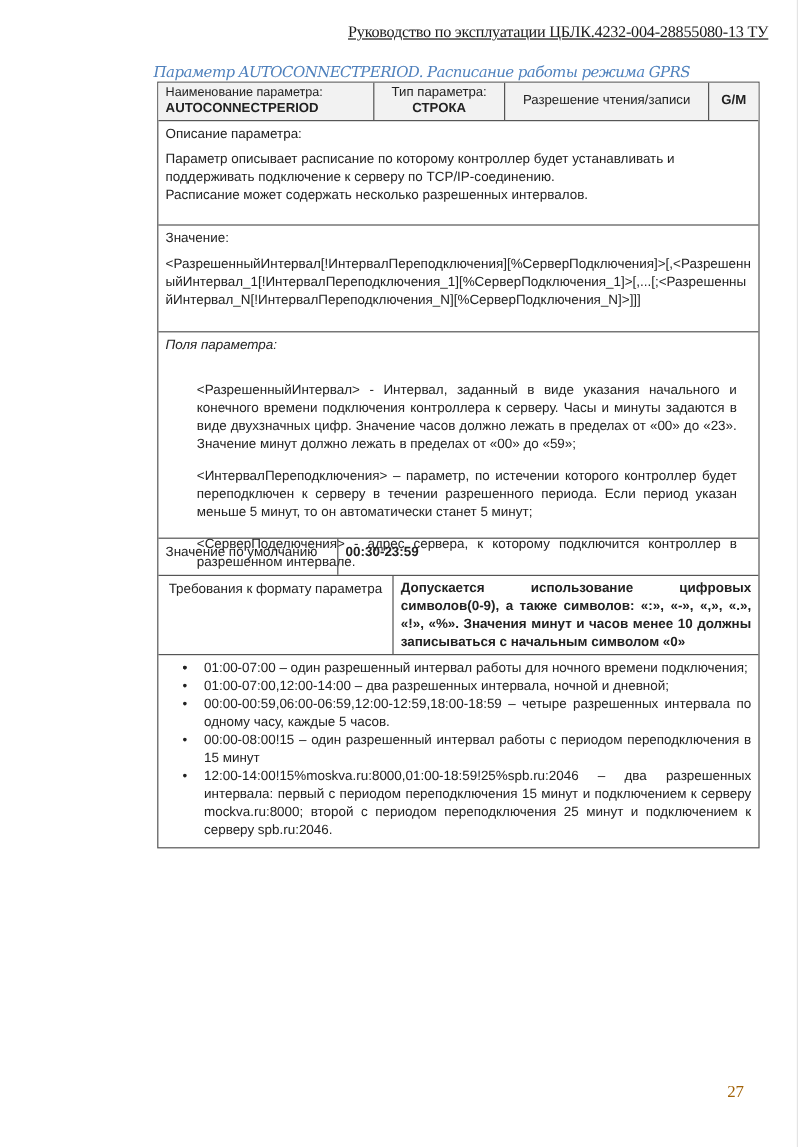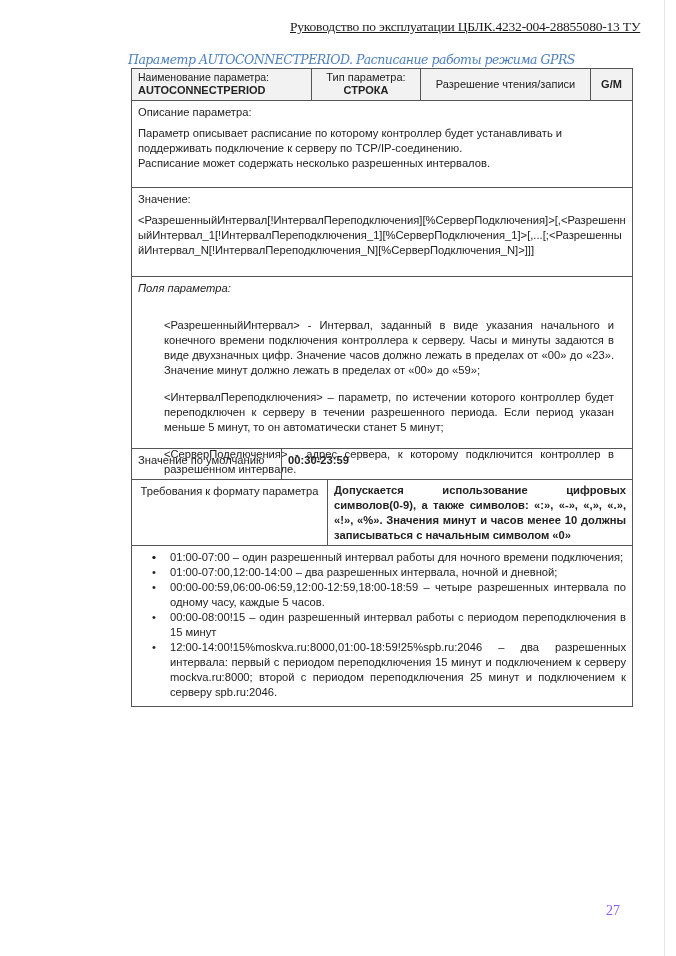--- a/index.html
+++ b/index.html
@@ -39,21 +39,21 @@
     .split { display: flex; }
     .split > div { box-sizing: border-box; }
     .dv-l { width: 150px; border-right: 1.5px solid #555; padding: 4px 6px; height: 30px; }
     .dv-r { flex: 1; padding: 4px 6px; font-weight: bold; }
     .fr-l { width: 196px; border-right: 1.5px solid #555; padding: 4px 6px; text-align: center; }
     .fr-r { flex: 1; padding: 3px 6px 2px 6px; font-weight: bold; text-align: justify; }
     .ex-list { margin: 4px 0 6px 0; padding: 0 6px 0 20px; list-style: none; }
     .ex-list li { position: relative; padding-left: 18px; text-align: justify; }
     .ex-list li .bullet { position: absolute; left: 0; top: 0; }
     .page-num {
-      position: absolute; left: 606px; top: 903px; font-family: "Liberation Serif", serif; font-size: 14px; color: #8b5cf6;
+      position: absolute; left: 606px; top: 903px; font-family: "Liberation Serif", serif; font-size: 14px; color: #a16207;
     }
   </style>
 </head>
 <body>
 
 <div class="page-edge"></div>
 
 <div class="doc-header">Руководство по эксплуатации ЦБЛК.4232-004-28855080-13 ТУ</div>
 
 <div class="section-title">Параметр AUTOCONNECTPERIOD. Расписание работы режима GPRS</div>

